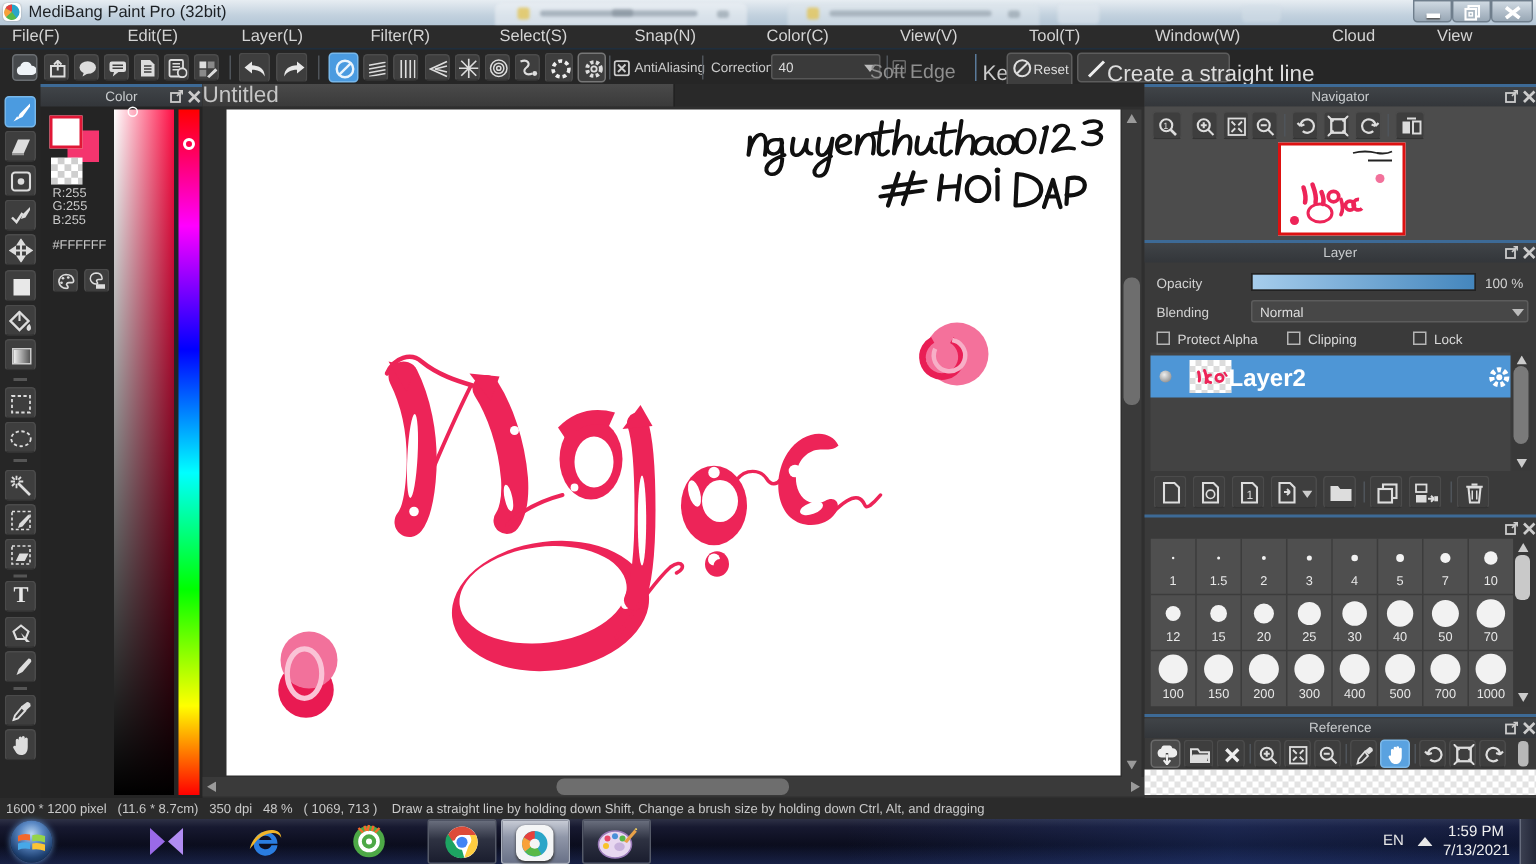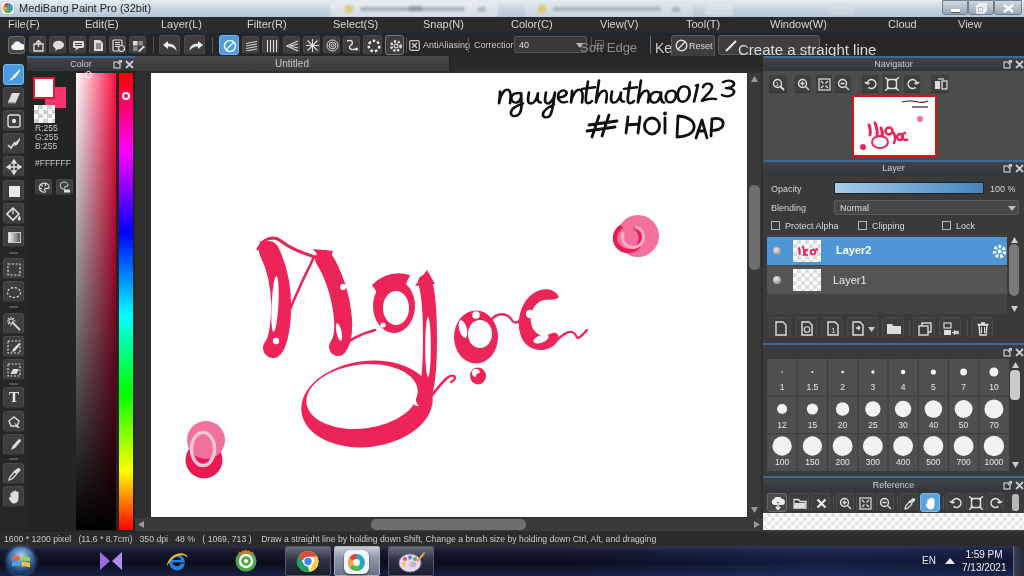--- a/index.html
+++ b/index.html
@@ -371,21 +371,21 @@
   <div class="ab" style="left:58px;top:13px;width:7px;height:7px;border:1.5px solid #fff;border-radius:50%"></div>
 
   <div class="ab" style="left:92px;top:15px;width:14px;height:457px;background:linear-gradient(180deg,#ff0000 0%,#ff00ff 17%,#0000ff 35%,#00ffff 53%,#00ff00 70%,#ffff00 87%,#ff0000 100%)"></div>
   <div class="ab" style="left:95px;top:34px;width:8px;height:8px;border:2px solid #fff;border-radius:50%"></div>
 </div>
 
 <div class="ab" id="canvasarea" style="left:135px;top:56px;width:628px;height:476px;background:#2f2f2f">
 
   <div class="ab" style="left:0;top:0;width:628px;height:15px;background:#292929"></div>
   <div class="ab" style="left:0;top:0;width:315px;height:15px;background:linear-gradient(#4a4a4a,#3a3a3a);border-right:1px solid #222">
-    <div style="text-align:center;font-size:10px;color:#c6c6c6;line-height:15px">Untitled</div>
+    <div style="font-size:15px;color:#c6c6c6;line-height:15px">Untitled</div>
   </div>
 
   <svg class="ab" style="left:16px;top:17px;background:#fff" width="596" height="444" viewBox="0 0 596 444">
 
     <g fill="none" stroke="#101010" stroke-width="2.7" stroke-linecap="round" stroke-linejoin="round" transform="translate(0,1.5) scale(1,0.85)">
       <path d="M349,20 C349,28 348,33 348,34 C349,25 353,17 357,18 C360,19 360,26 359,34"></path>
       <path d="M368,22 C361,21 359,27 361,31 C364,35 369,33 370,27 C371,23 370,21 368,22 M370,22 C370,30 372,38 369,45 C366,51 359,50 360,44 C361,39 367,36 372,34"></path>
       <path d="M378,21 C377,27 376,33 379,34 C383,35 386,29 387,22 C386,28 386,33 390,33"></path>
       <path d="M395,21 C394,27 393,33 396,34 C400,35 403,28 404,21 C403,28 402,40 400,46 C398,52 391,52 392,46 C393,42 398,38 403,35"></path>
       <path d="M409,27 C414,26 417,23 415,20 C412,17 407,20 407,26 C407,32 412,34 416,32"></path>
@@ -599,30 +599,25 @@
   <div class="ab" style="left:4px;top:177px;width:240px;height:79px;background:#434343">
     <div class="ab" style="left:0;top:2px;width:240px;height:28px;background:#4e96d6">
       <div class="ab" style="left:6px;top:10px;width:8px;height:8px;border-radius:50%;background:radial-gradient(circle at 40% 35%,#eee,#777)"></div>
       <div class="ab" style="left:26px;top:3px;width:28px;height:22px;background:repeating-conic-gradient(#dcdcdc 0 25%,#fff 0 50%);background-size:8px 8px">
         <svg width="28" height="22" viewBox="0 0 28 22">
             <path d="M6,8 q1,4 .5,6 M10,7 q2,5 1,8 M14,10 a2.5,2.5 0 1 0 .1,5" fill="none" stroke="#ED2458" stroke-width="2" stroke-linecap="round"></path>
             <circle cx="20" cy="12" r="2.4" fill="none" stroke="#ED2458" stroke-width="1.8"></circle>
             <path d="M23,8 l2,3" stroke="#ED2458" stroke-width="1.5"></path>
           </svg>
       </div>
-      <span class="ab" style="left:69px;top:7px;font-size:11px;font-weight:bold;color:#fff">Layer2</span>
+      <span class="ab" style="left:52px;top:7px;font-size:16px;font-weight:bold;color:#fff">Layer2</span>
       <svg class="ab" style="left:225px;top:7px" width="15" height="15" viewBox="0 0 15 15">
           <circle cx="7.5" cy="7.5" r="5" fill="none" stroke="#fff" stroke-width="3.4" stroke-dasharray="2.6 1.8"></circle>
           <circle cx="7.5" cy="7.5" r="2" fill="#fff"></circle>
         </svg>
-    </div>
-    <div class="ab" style="left:0;top:31px;width:240px;height:28px;background:#555">
-      <div class="ab" style="left:6px;top:10px;width:8px;height:8px;border-radius:50%;background:radial-gradient(circle at 40% 35%,#eee,#777)"></div>
-      <div class="ab" style="left:26px;top:3px;width:28px;height:22px;background:repeating-conic-gradient(#dcdcdc 0 25%,#fff 0 50%);background-size:8px 8px"></div>
-      <span class="ab" style="left:66px;top:8px;font-size:11px;color:#e8e8e8">Layer1</span>
     </div>
   </div>
 
   <div class="ab" style="left:245px;top:177px;width:13px;height:79px;background:#393939">
     <svg class="ab" style="left:3px;top:2px" width="7" height="6" viewBox="0 0 7 6">
         <path d="M3.5,0 L7,6 H0 Z" fill="#ccc"></path>
       </svg>
     <div class="ab" style="left:1px;top:9px;width:10px;height:52px;background:#7a7a7a;border-radius:5px"></div>
     <svg class="ab" style="left:3px;top:71px" width="7" height="6" viewBox="0 0 7 6">
         <path d="M3.5,6 L7,0 H0 Z" fill="#ccc"></path>

